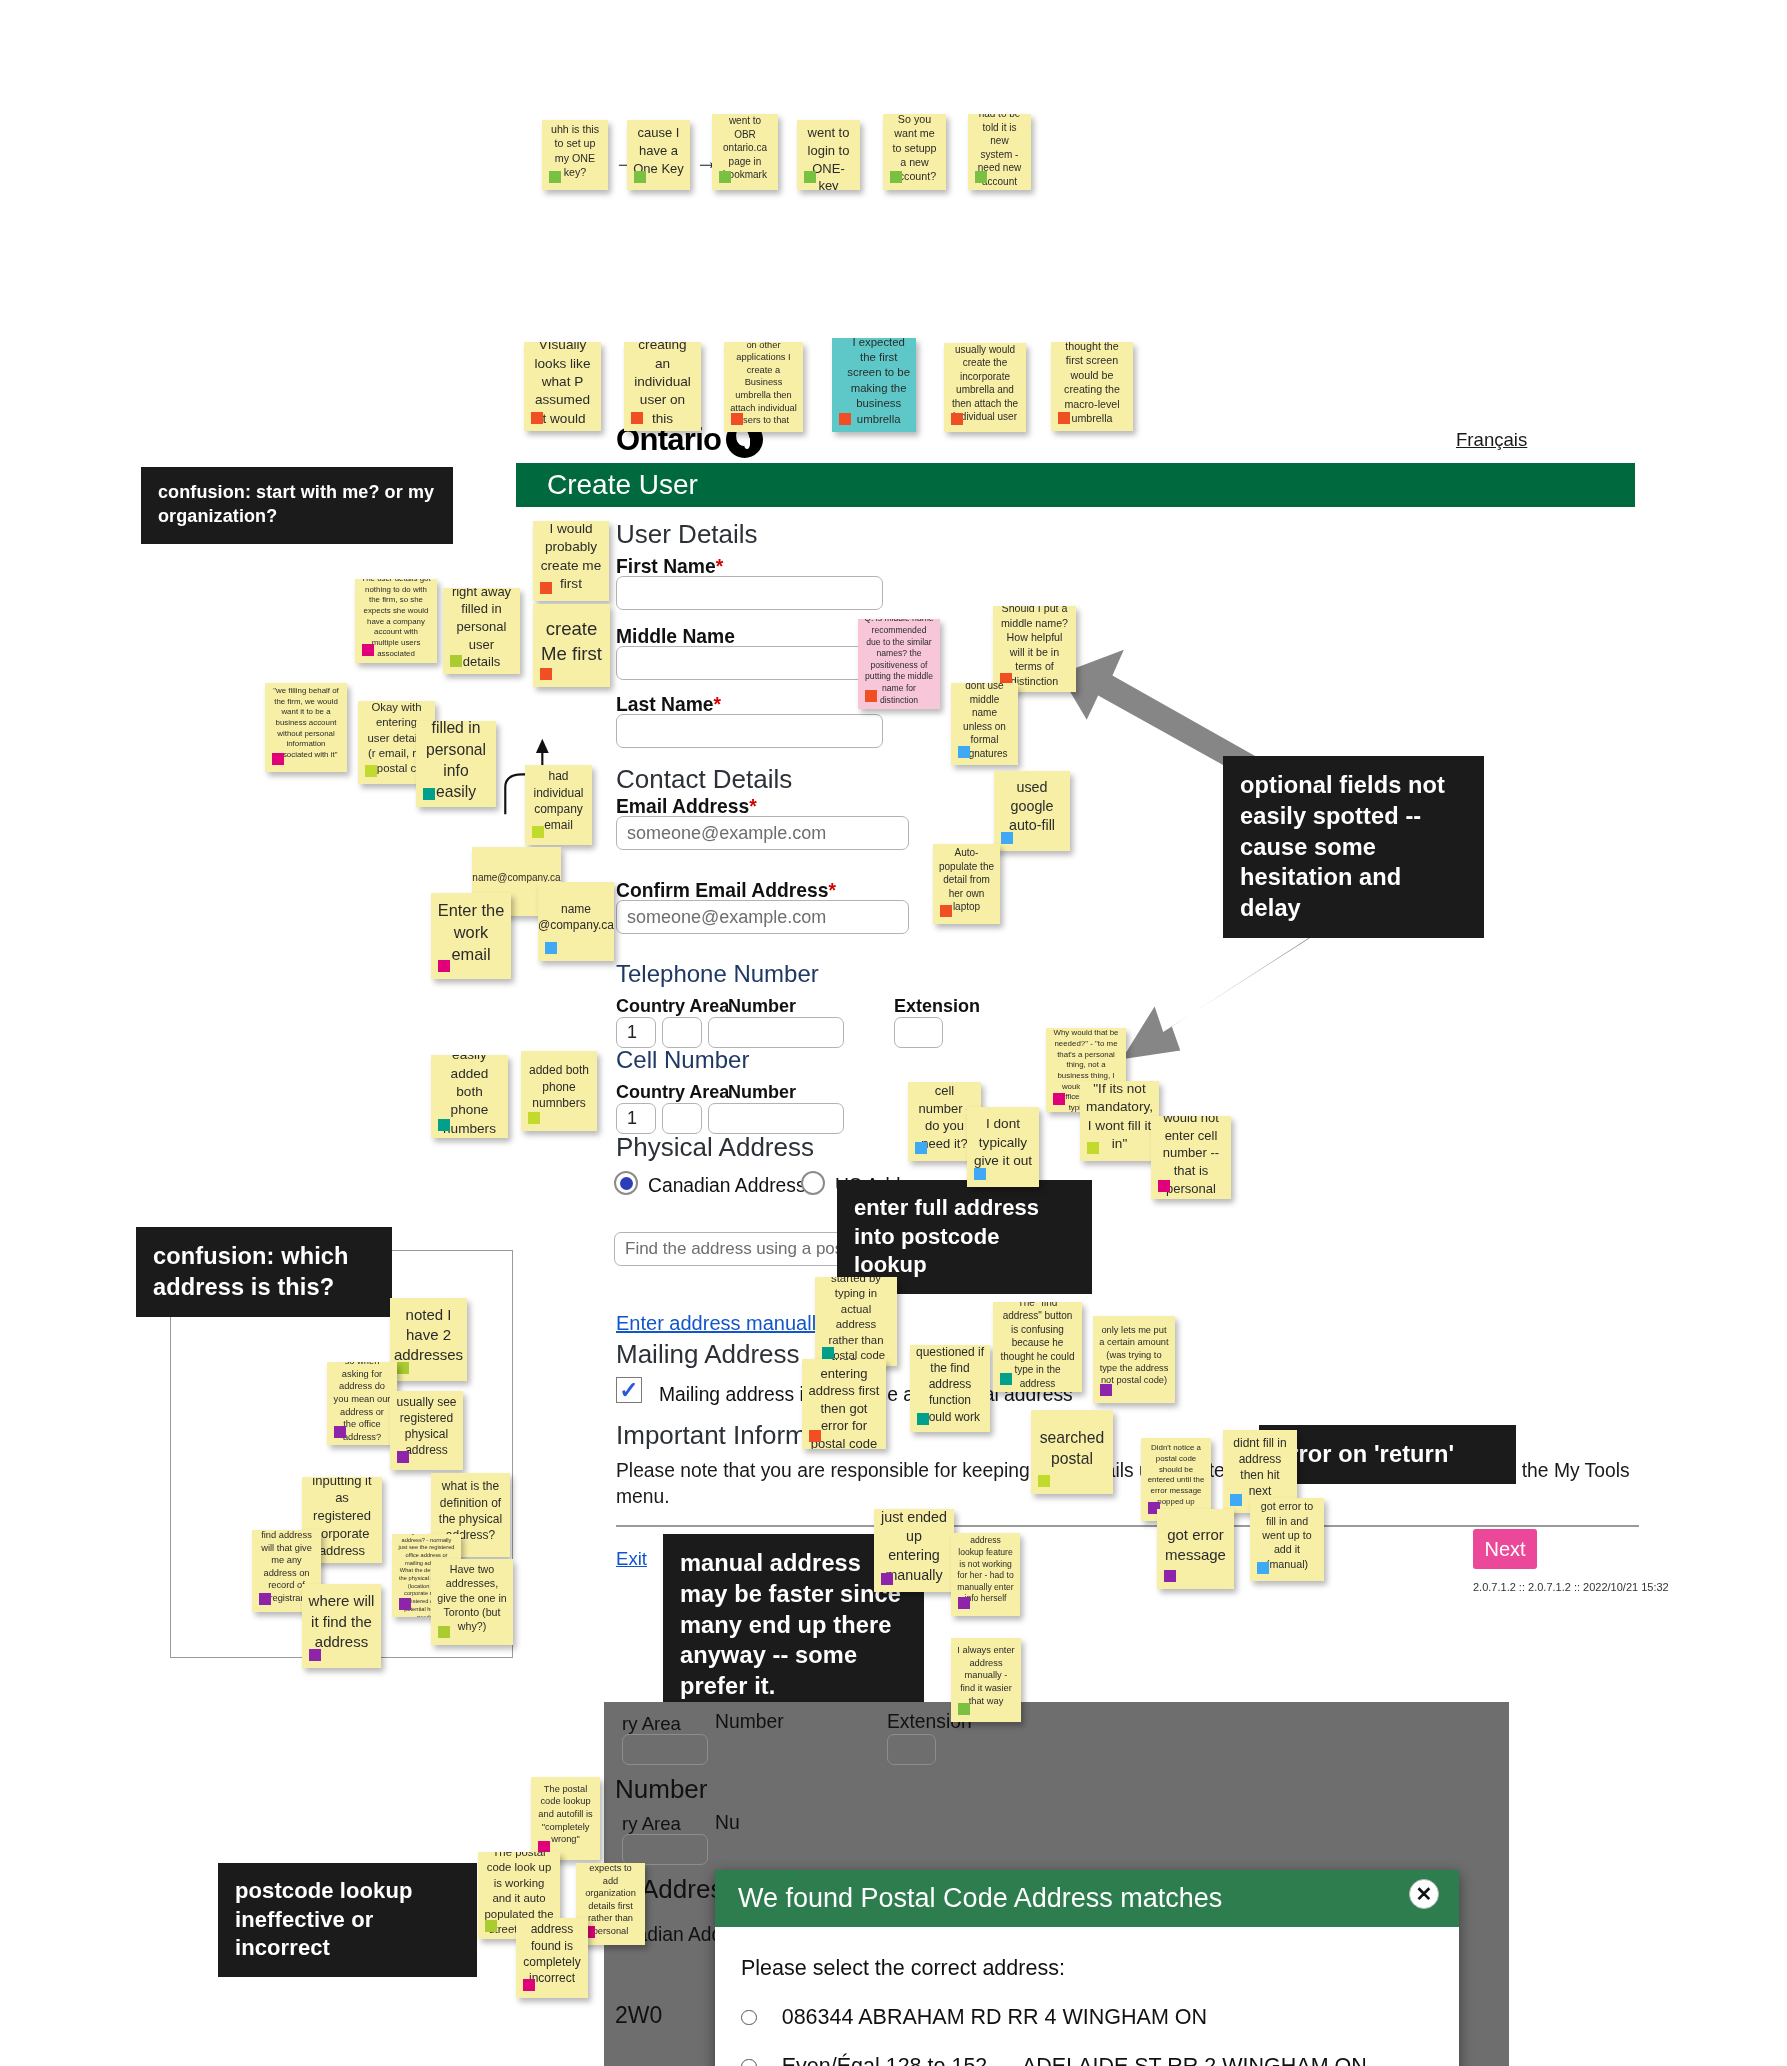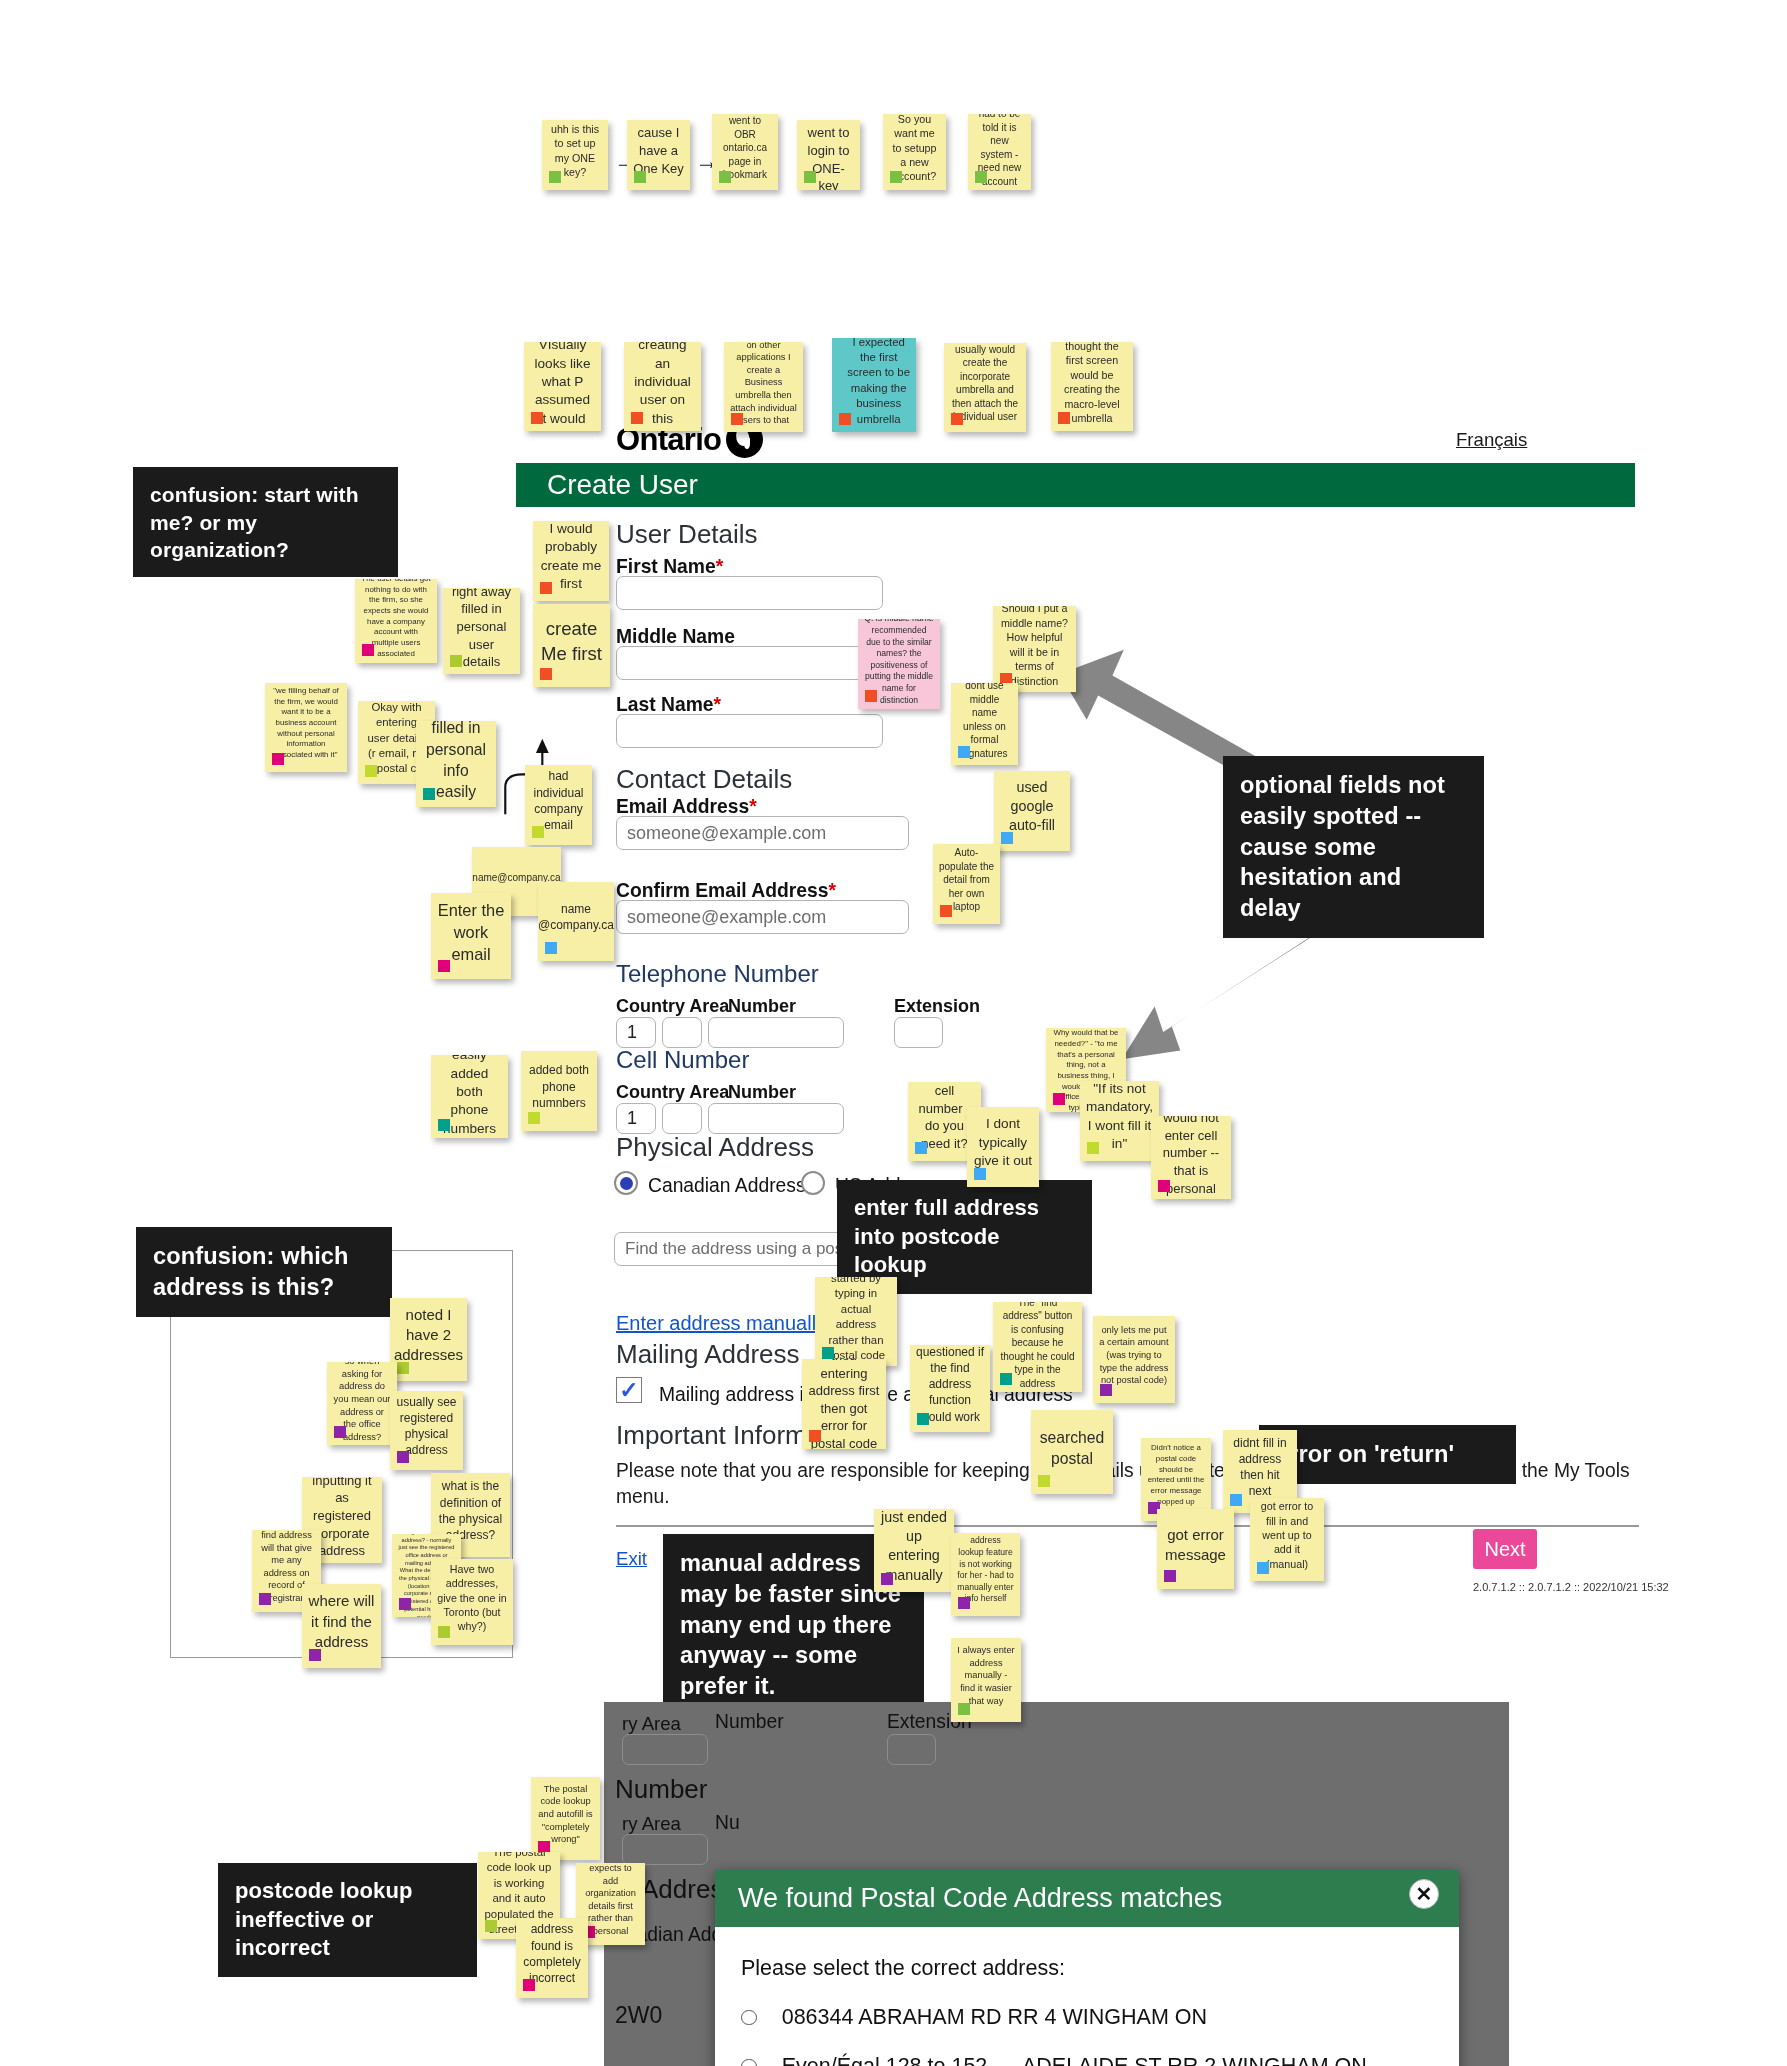--- a/index.html
+++ b/index.html
@@ -492,21 +492,21 @@
         <div>expects to add organization details first rather than personal</div>
         <span class="dot d-magenta"></span>
       </div>
       <div class="note" style="left: 516px; top: 1918px; width: 72px; height: 80px; font-size: 12px; z-index: 56;">
         <div>address found is completely incorrect</div>
         <span class="dot d-magenta"></span>
       </div>
     </div>
 
   <div id="callouts">
-      <div class="callout" style="left: 133px; top: 467px; width: 265px; min-height: 77px; font-size: 21px; z-index: 15;">confusion: start with me? or my organization?</div>
+      <div class="callout" style="left: 141px; top: 467px; width: 312px; min-height: 77px; font-size: 18px; z-index: 15;">confusion: start with me? or my organization?</div>
       <div class="callout" style="left: 1223px; top: 756px; width: 261px; min-height: 114px; font-size: 23.6px; z-index: 15;">optional fields not easily spotted -- cause some hesitation and delay</div>
       <div class="callout" style="left: 136px; top: 1227px; width: 256px; min-height: 59px; font-size: 23.6px; z-index: 15;">confusion: which address is this?</div>
       <div class="callout" style="left: 837px; top: 1180px; width: 255px; min-height: 66px; font-size: 22px; z-index: 15;">enter full address into postcode lookup</div>
       <div class="callout" style="left: 1259px; top: 1425px; width: 257px; min-height: 51px; font-size: 23.6px; z-index: 15;">error on 'return'</div>
       <div class="callout" style="left: 663px; top: 1534px; width: 261px; min-height: 139px; font-size: 23.6px; z-index: 15;">manual address may be faster since many end up there anyway -- some prefer it.</div>
       <div class="callout" style="left: 218px; top: 1863px; width: 259px; min-height: 66px; font-size: 22px; z-index: 15;">postcode lookup ineffective or incorrect</div>
     </div>
 
   <div class="modal-dim" style="left:604px;top:1702px;width:905px;height:364px;z-index:20;"></div>
 

